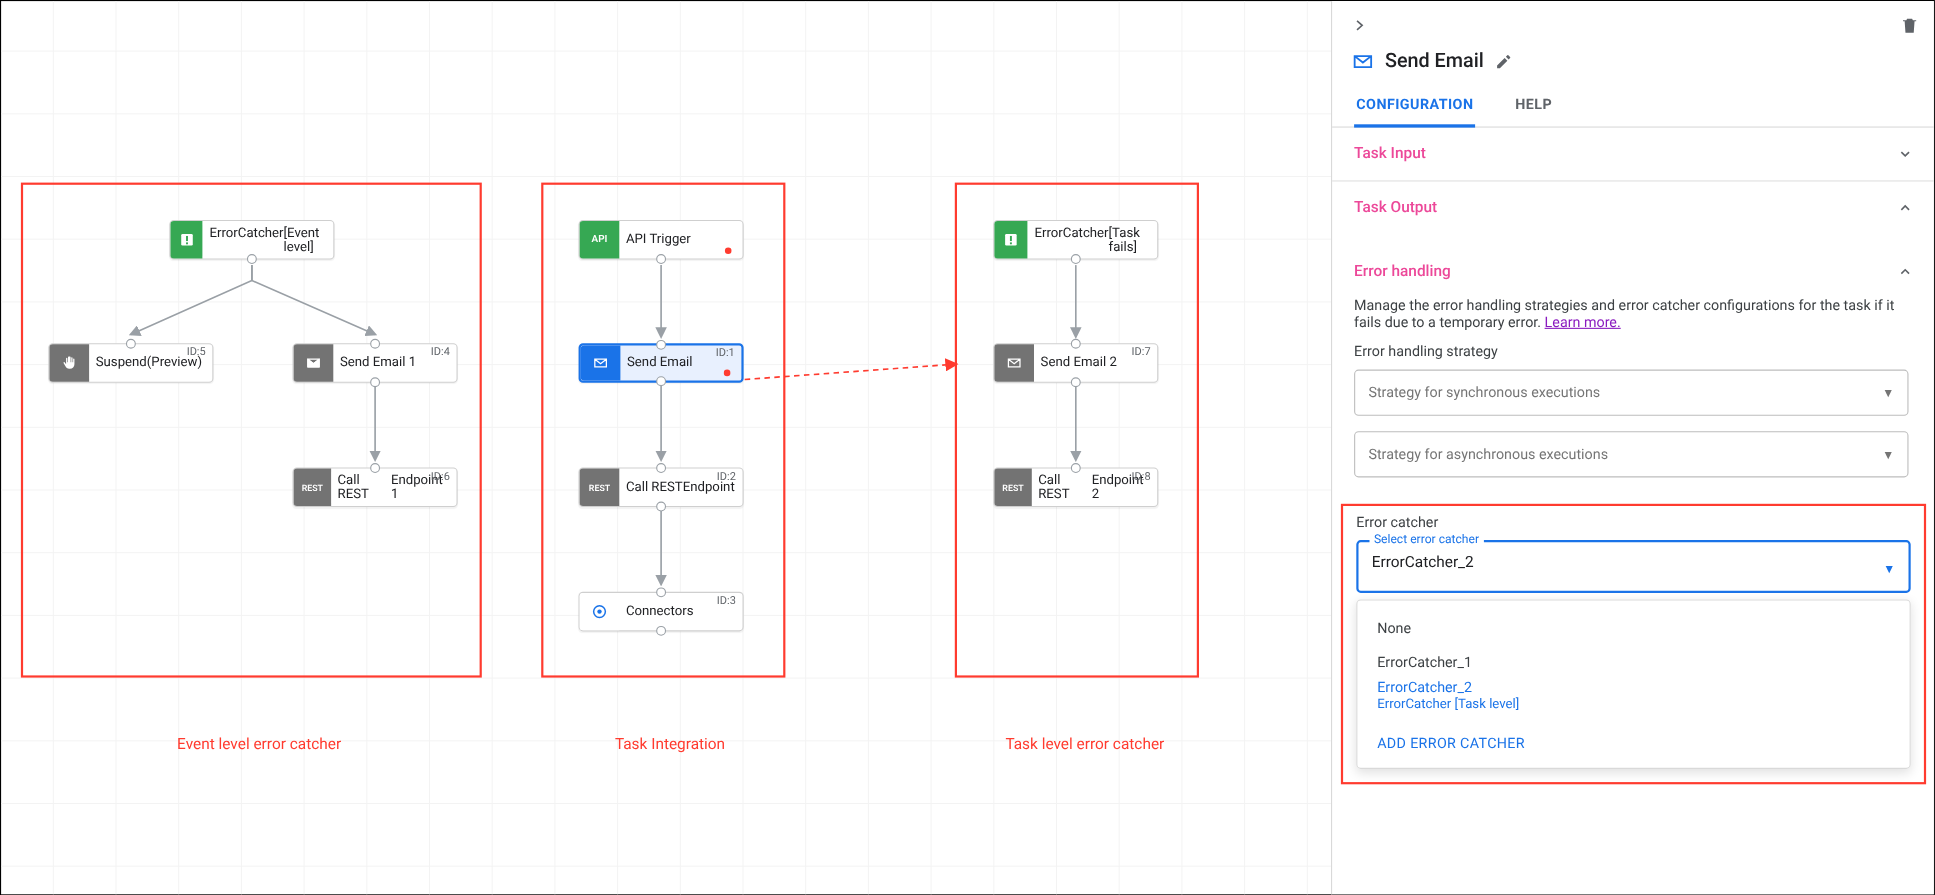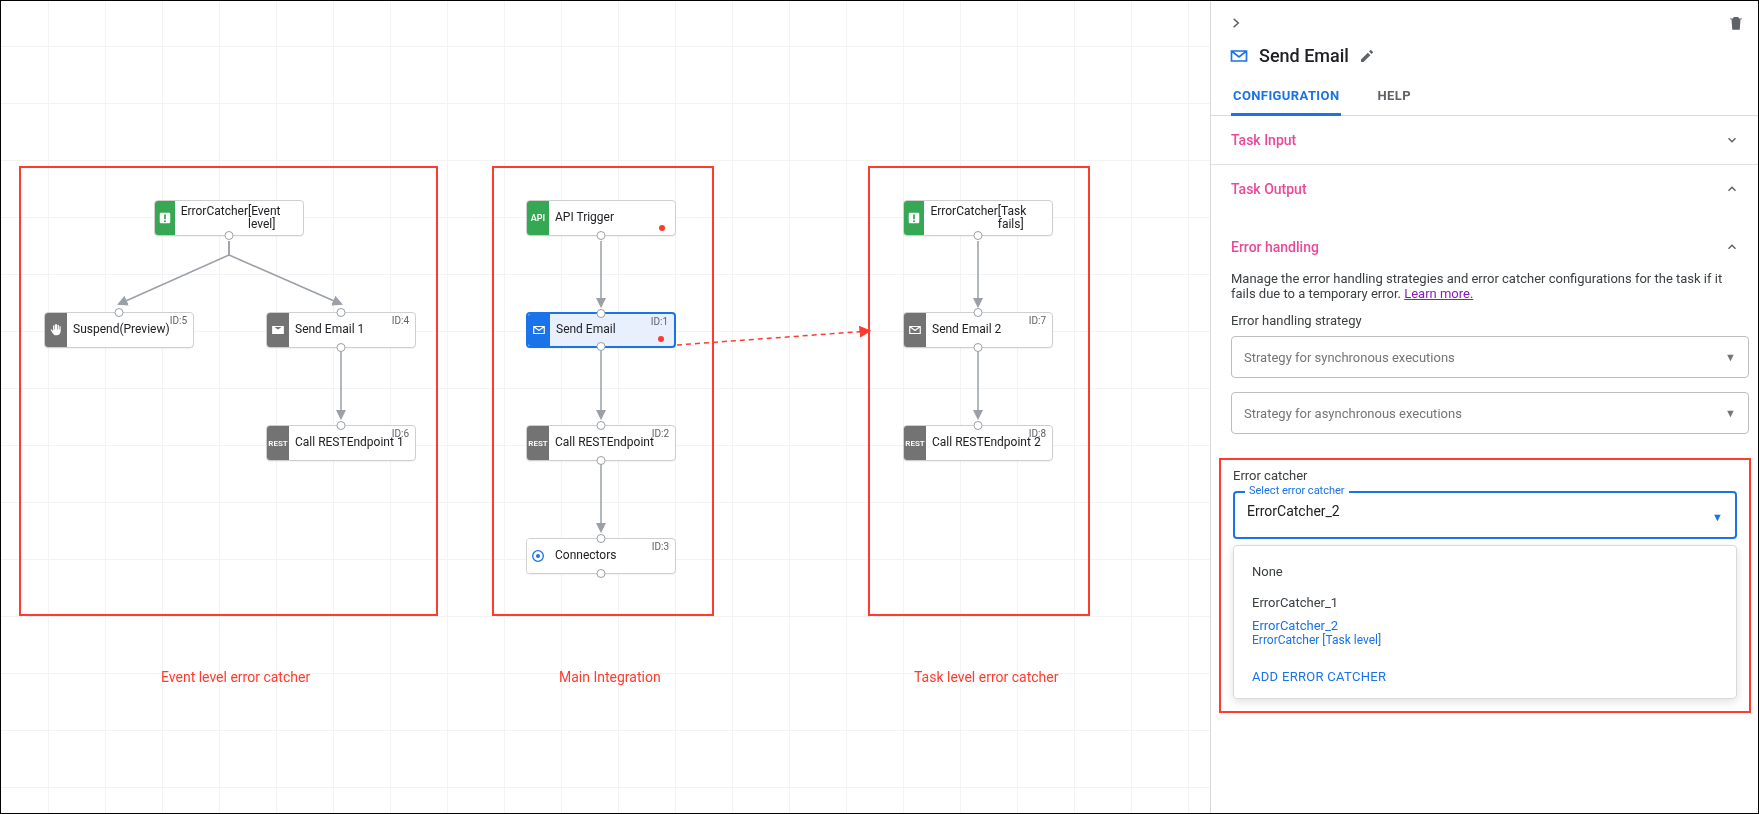--- a/index.html
+++ b/index.html
@@ -5,21 +5,21 @@
   *{box-sizing:border-box;margin:0;padding:0;font-family:Roboto,Arial,sans-serif}
   body{width:1759px;height:814px;background:#fff;position:relative;overflow:hidden;border:1px solid #000}
   .canvas{position:absolute;left:0;top:0;width:1209px;height:814px;
     background-image:linear-gradient(#f3f3f3 1px,transparent 1px),linear-gradient(90deg,#f3f3f3 1px,transparent 1px);
     background-size:57px 57px;background-position:-10px -12px}
   .panel{position:absolute;left:1209px;top:0;width:549px;height:814px;background:#fff;border-left:1px solid #d9d9d9}
   .zone{position:absolute;border:2px solid #ff3b2f}
   .zone-label{position:absolute;color:#ff3b2f;font-size:14px;white-space:nowrap}
   .node{position:absolute;width:150px;height:36px;background:#fff;border:1px solid #cfcfcf;border-radius:4px;
     display:flex;align-items:center;box-shadow:0 1px 1px rgba(0,0,0,.05)}
-  .node .iconbox{width:22px;height:100%;border-top-left-radius:3px;border-bottom-left-radius:3px;
+  .node .iconbox{width:36px;height:100%;border-top-left-radius:3px;border-bottom-left-radius:3px;
     display:flex;align-items:center;justify-content:center;font-size:11px;font-weight:600;color:#fff}
   .ic-green{background:#36a853}
   .ic-blue{background:#737373}
   .node .iconbox.ic-white{background:#fff;border-right:0}
   .node .labelwrap{padding:0 6px;display:flex;flex-direction:row;justify-content:center;line-height:1.1}
   .node .labelwrap span{font-size:12px;color:#202124}
   .node .idnum{position:absolute;top:2px;right:6px;font-size:10px;color:#5f6368}
   .node.selected{border:2px solid #1a73e8;background:#e8f0fe}
   .port{position:absolute;width:9px;height:9px;border:1px solid #9aa0a6;border-radius:50%;background:#fff;left:50%;transform:translateX(-50%)}
   .port.t{top:-5px}.port.b{bottom:-5px}
@@ -32,21 +32,21 @@
   .ptitle{display:flex;align-items:center;gap:10px;padding:0 18px 12px 18px}
   .ptitle .mail{width:20px;height:20px;color:#1a73e8}
   .ptitle h2{font-size:18px;font-weight:500;color:#202124}
   .ptitle .edit{width:16px;height:16px;color:#5f6368;cursor:pointer}
   .tabs{display:flex;gap:34px;padding:0 20px;border-bottom:1px solid #d9d9d9}
   .tab{font-size:13px;font-weight:700;color:#5f6368;letter-spacing:.4px;padding:10px 2px;cursor:pointer}
   .tab.active{color:#1a73e8;border-bottom:3px solid #1a73e8;margin-bottom:-1px}
   .sect{display:flex;align-items:center;justify-content:space-between;padding:16px 20px;border-bottom:1px solid #e0e0e0;cursor:pointer}
   .sect h3{font-size:14px;font-weight:500;color:#ec4899}
   .expand{color:#5f6368;font-size:18px}
-  .sectbody{padding:0 10px 18px 20px;font-size:13px;color:#3c4043;border-bottom:1px solid #e0e0e0}
+  .sectbody{padding:0 24px 18px 20px;font-size:13px;color:#3c4043;border-bottom:1px solid #e0e0e0}
   .sectbody a{color:#8a1bbf;text-decoration:underline}
   .lbl{font-size:13px;color:#3c4043;margin:12px 0 8px 0}
   .sel{display:flex;align-items:center;justify-content:space-between;width:100%;height:42px;border:1px solid #bdbdbd;
     border-radius:4px;padding:0 12px;font-size:13px;color:#757575;cursor:pointer;background:#fff}
   .sel .tri{color:#757575;font-size:11px}
   .catcherzone{margin:6px 8px 0 8px;border:2px solid #ff3b2f;padding:8px 12px 12px 12px}
   .sel2{position:relative;border:2px solid #1a73e8;border-radius:4px;height:48px;padding:10px 12px 0 12px;font-size:14px;color:#202124;cursor:pointer}
   .sel2 .float{position:absolute;top:-9px;left:10px;background:#fff;padding:0 4px;font-size:11px;color:#1a73e8}
   .sel2 .tri{position:absolute;right:12px;top:18px;color:#1a73e8;font-size:11px}
   .dropdown{margin-top:6px;border:1px solid #d9d9d9;border-radius:4px;box-shadow:0 3px 10px rgba(0,0,0,.12);padding:10px 0}
@@ -82,21 +82,21 @@
     <path d="M977,240 L977,305" fill="none" stroke="#9aa0a6" stroke-width="1.5" marker-end="url(#ah)"></path>
     <path d="M977,350 L977,417" fill="none" stroke="#9aa0a6" stroke-width="1.5" marker-end="url(#ah)"></path>
 
     <path d="M676,344 L868,330" fill="none" stroke="#ff3b2f" stroke-width="1.5" stroke-dasharray="5,4" marker-end="url(#ahr)"></path>
   </svg>
 
   <div class="zone" style="left:18px;top:165px;width:419px;height:450px"></div>
   <div class="zone" style="left:491px;top:165px;width:222px;height:450px"></div>
   <div class="zone" style="left:867px;top:165px;width:222px;height:450px"></div>
   <div class="zone-label" style="left:160px;top:668px">Event level error catcher</div>
-  <div class="zone-label" style="left:558px;top:668px">Main Integration</div>
+  <div class="zone-label" style="left:558px;top:668px">Task Integration</div>
   <div class="zone-label" style="left:913px;top:668px">Task level error catcher</div>
 
   <div class="node" style="left:153px;top:199px">
     <div class="iconbox ic-green">
       <svg width="14" height="14" viewBox="0 0 24 24">
           <rect x="3" y="3" width="18" height="18" rx="2" fill="#fff"></rect>
           <rect x="10.5" y="6" width="3" height="8" fill="#36a853"></rect>
           <rect x="10.5" y="16" width="3" height="3" fill="#36a853"></rect>
         </svg>
     </div>

